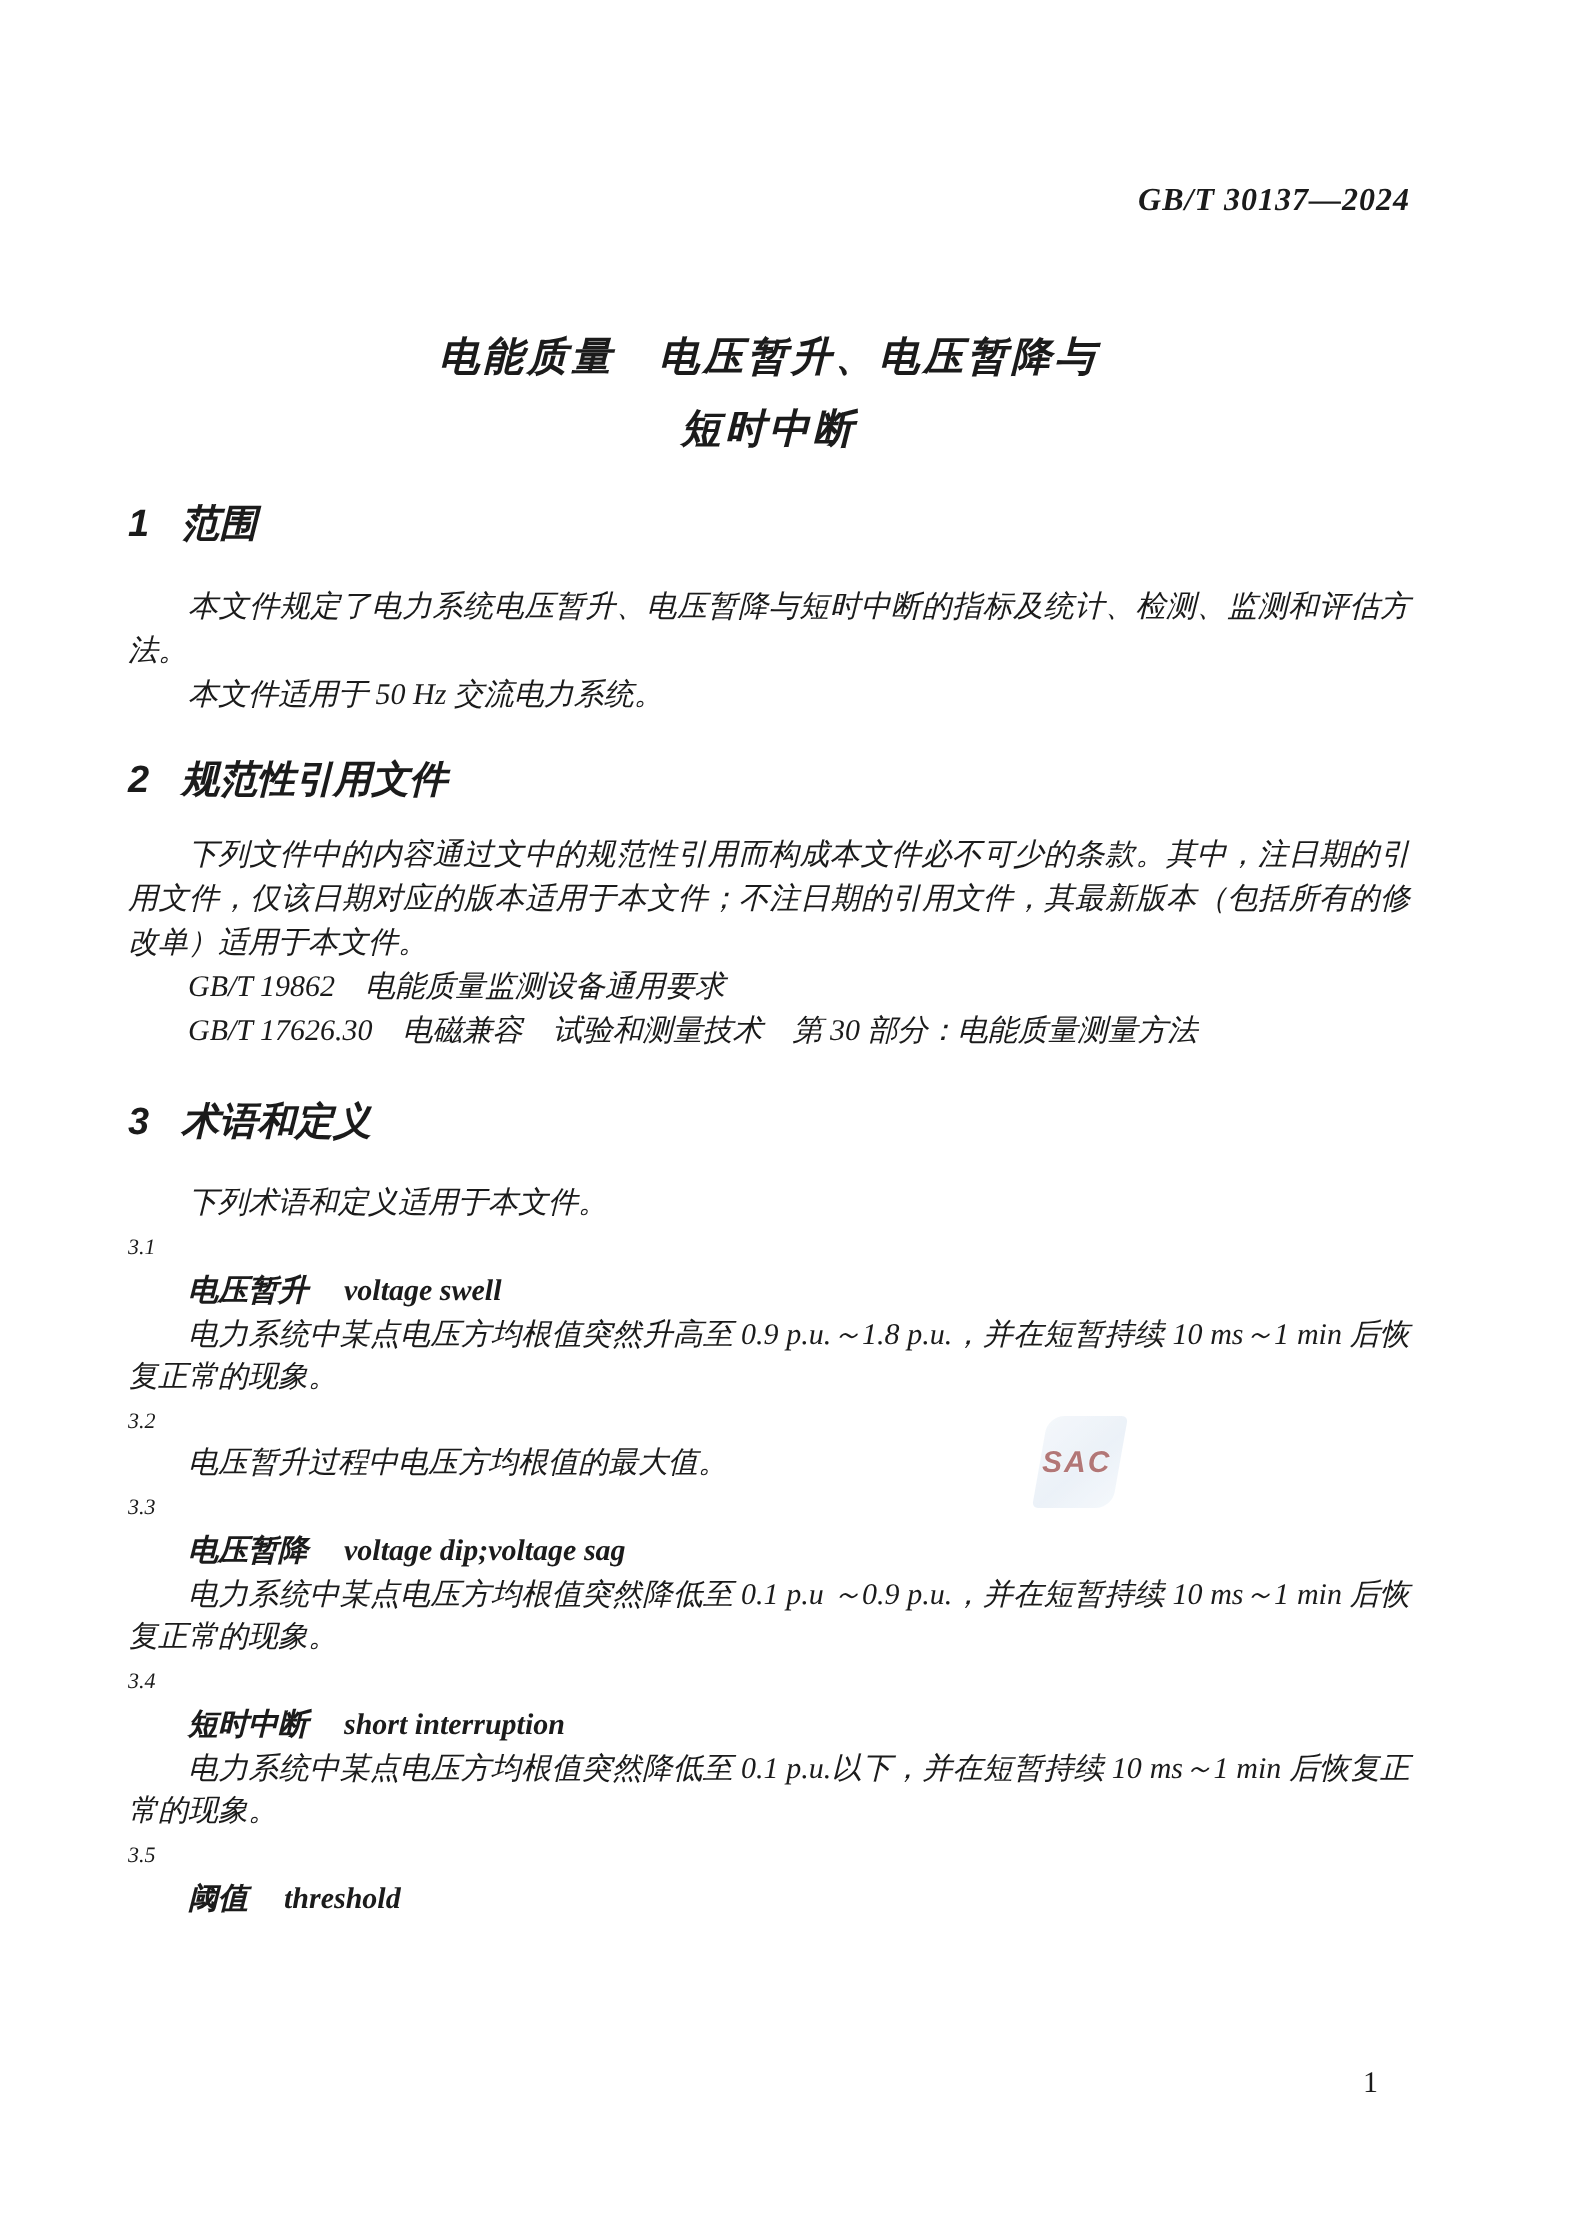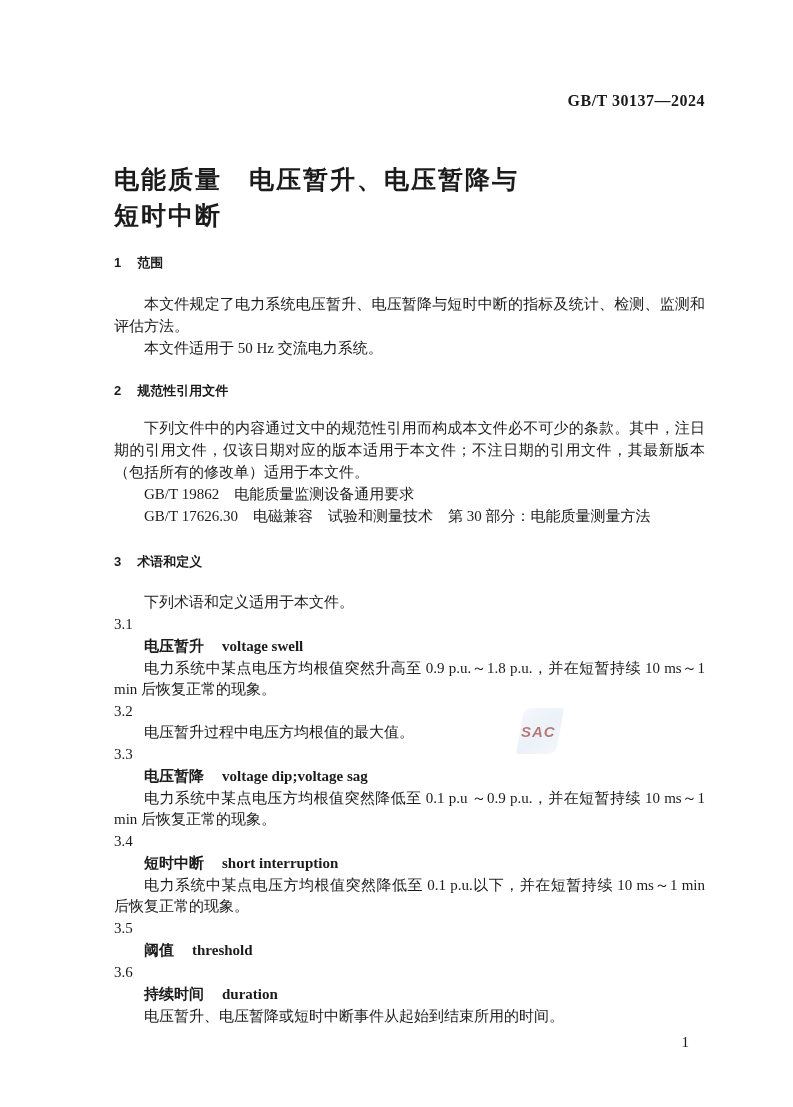--- a/index.html
+++ b/index.html
@@ -7,51 +7,53 @@
   .page {
     position: relative;
     width: 793px;
     height: 1107px;
     margin: 0 auto;
     background: #ffffff;
     overflow: hidden;
     color: #1b1b1b;
   }
   .content {
-    margin-left: 114px;
+    margin-left: 64px;
     margin-right: 88px; 
+    font-style: italic;
   }
 
   
   .doc-code {
     margin-top: 91px;
     text-align: right;
     font-family: "Liberation Serif", serif;
     font-weight: bold;
     font-size: 16px;
     line-height: 20px;
     letter-spacing: 0.5px;
   }
 
   
   .doc-title {
     margin-top: 50px;
+    text-align: center;
     font-family: "Liberation Sans", sans-serif;
     font-weight: bold;
-    font-size: 25px;
+    font-size: 20px;
     line-height: 36px;
     letter-spacing: 2px;
   }
 
   
   .sec-heading {
     margin: 0;
     font-family: "Liberation Sans", sans-serif;
     font-weight: bold;
-    font-size: 13px;
+    font-size: 19px;
     line-height: 20px;
   }
   .sec-heading .sec-num { display: inline-block; margin-right: 16px; }
   .mt-s1 { margin-top: 20px; }
   .mt-s2 { margin-top: 22px; }
   .mt-s3 { margin-top: 25px; }
 
   
   .body-text {
     margin: 0;
@@ -62,21 +64,21 @@
   }
   .indent { text-indent: 2em; }
   .mt-para { margin-top: 20px; }
   .mt-para-sm { margin-top: 16px; }
 
   
   .grid { line-height: 21.5px; }
   .term-id {
     margin: 0;
     font-family: "Liberation Serif", serif;
-    font-size: 15px;
+    font-size: 11px;
     line-height: 21.5px;
   }
   .term-name {
     margin: 0;
     padding-left: 30px;
     font-size: 15px;
     line-height: 21.5px;
     font-weight: bold;
   }
   .term-zh { font-family: "Liberation Sans", sans-serif; }
@@ -168,25 +170,20 @@
       <p class="term-id">3.4</p>
       <p class="term-name"><span class="term-zh">短时中断</span><span class="term-en">short interruption</span></p>
       <p class="body-text grid indent">电力系统中某点电压方均根值突然降低至 0.1 p.u.以下，并在短暂持续 10 ms～1 min 后恢复正常的现象。</p>
     </div>
 
     <div>
       <p class="term-id">3.5</p>
       <p class="term-name"><span class="term-zh">阈值</span><span class="term-en">threshold</span></p>
     </div>
 
-    <div>
-      <p class="term-id">3.6</p>
-      <p class="term-name"><span class="term-zh">持续时间</span><span class="term-en">duration</span></p>
-      <p class="body-text grid indent">电压暂升、电压暂降或短时中断事件从起始到结束所用的时间。</p>
-    </div>
 
   </div>
 
   <div class="watermark">
     <div class="wm-shape"></div>
     <span class="wm-text">SAC</span>
   </div>
 
   <div class="page-number">1</div>
 </div>

